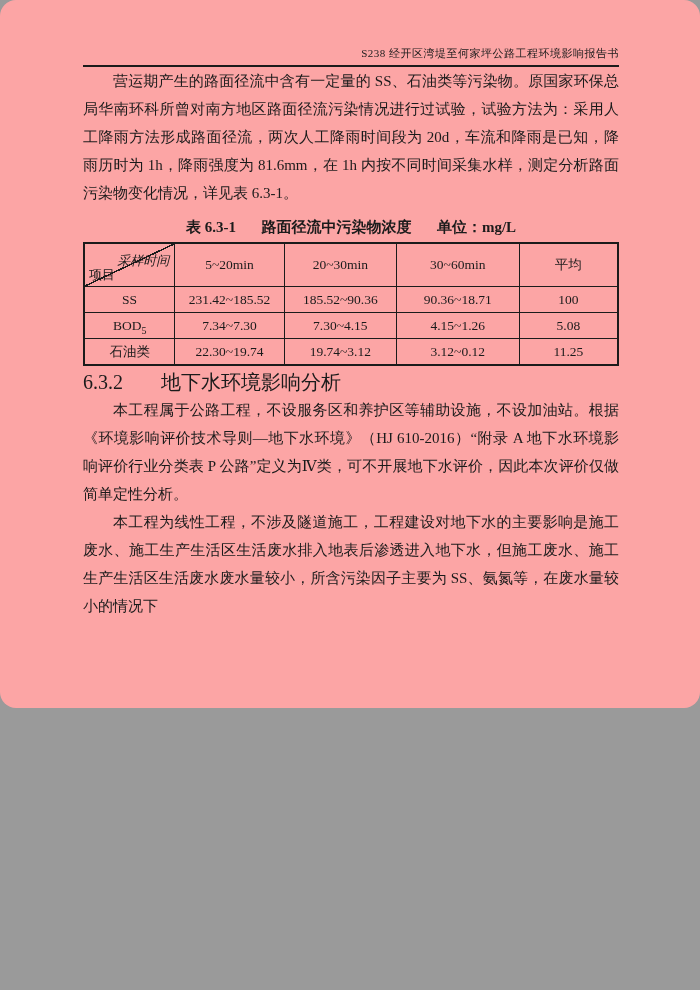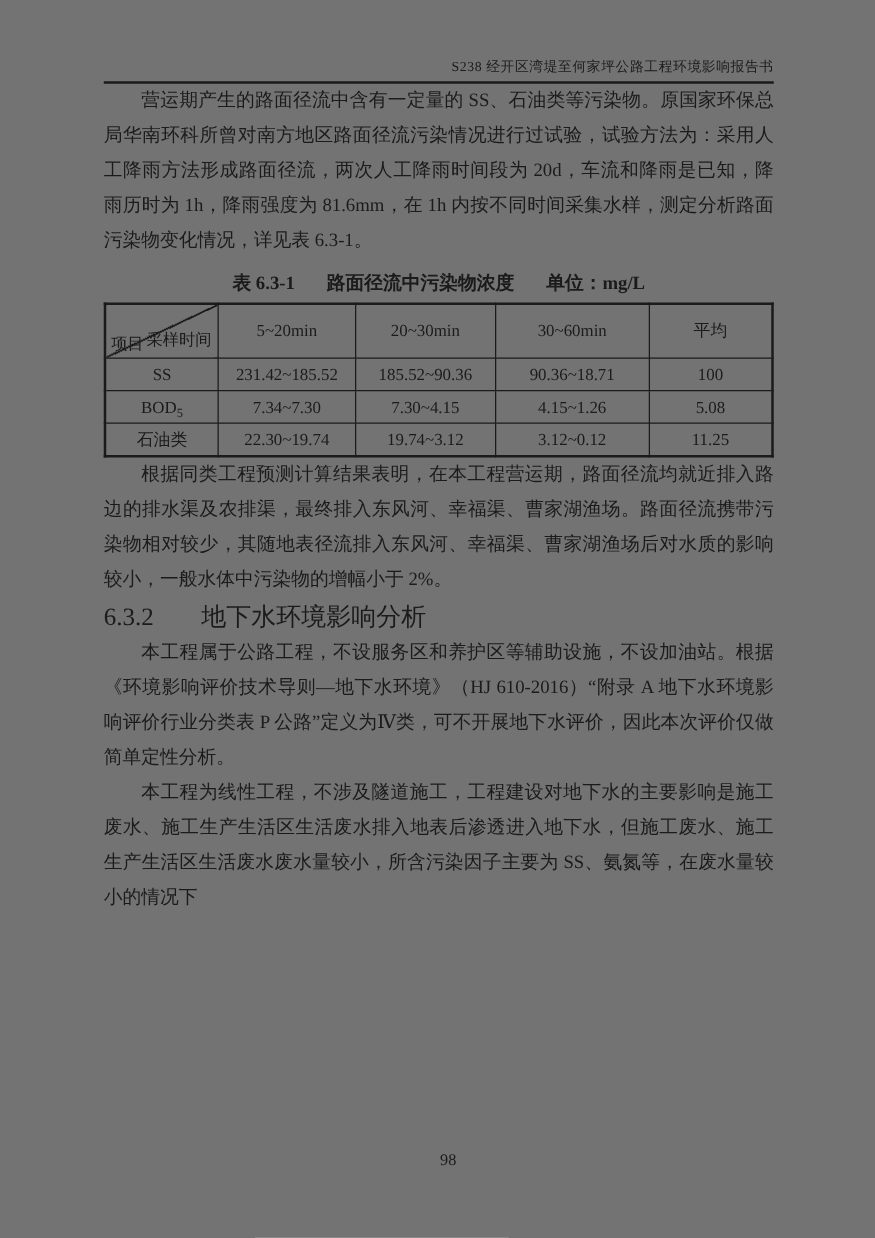--- a/index.html
+++ b/index.html
@@ -1,24 +1,25 @@
 <!DOCTYPE html>
 <html lang="zh"><head>
 <meta charset="utf-8">
 <style>
   html,body{margin:0;padding:0;background:#9a9a9a;}
   .page{
     position:relative;
-    width:700px;height:990px;
+    width:700px;height:708px;
     margin:0 auto;
-    background:#737373;
+    background:#fca5a5;
     color:#1b1b1b;
     font-family:"Liberation Serif","DejaVu Serif",serif;
     overflow:hidden;
     box-sizing:border-box;
+    border-radius:16px;
   }
   .content{
     position:absolute;
     left:83px;right:81px;top:46px;
   }
   .doc-header{
     text-align:right;
     font-size:11px;
     letter-spacing:.5px;
     padding-bottom:4px;
@@ -67,21 +68,21 @@
   .col-t3{width:23%;}
   .col-avg{width:18.5%;}
   .corner{
     position:relative;
     background:linear-gradient(to bottom right,
       transparent calc(50% - 0.75px),
       #1b1b1b calc(50% - 0.75px),
       #1b1b1b calc(50% + 0.75px),
       transparent calc(50% + 0.75px));
   }
-  .corner .c-top{position:absolute;top:19px;right:5px;font-size:13px;}
+  .corner .c-top{position:absolute;top:8px;right:5px;font-size:13px;font-style:italic;}
   .corner .c-bottom{position:absolute;bottom:2px;left:4px;font-size:13px;}
   sub.s5{font-size:10px;line-height:0;}
   .sect-heading{
     margin:2px 0 0 0;
     font-size:20px;
     line-height:28px;
     font-weight:normal;
   }
   .sect-heading .h-num{margin-right:1.9em;}
   .page-footer{
@@ -145,21 +146,20 @@
         <td><span>石油类</span><sub class="s5"></sub></td>
         <td>22.30~19.74</td>
         <td>19.74~3.12</td>
         <td>3.12~0.12</td>
         <td>11.25</td>
       </tr>
     </tbody>
       </table>
 
 
-    <p class="bodytext indent">根据同类工程预测计算结果表明，在本工程营运期，路面径流均就近排入路边的排水渠及农排渠，最终排入东风河、幸福渠、曹家湖渔场。路面径流携带污染物相对较少，其随地表径流排入东风河、幸福渠、曹家湖渔场后对水质的影响较小，一般水体中污染物的增幅小于 2%。</p>
 
 
     <h3 class="sect-heading">
       <span class="h-num">6.3.2</span><span>地下水环境影响分析</span>
     </h3>
 
     <p class="bodytext indent">本工程属于公路工程，不设服务区和养护区等辅助设施，不设加油站。根据《环境影响评价技术导则—地下水环境》（HJ 610-2016）“附录 A 地下水环境影响评价行业分类表 P 公路”定义为Ⅳ类，可不开展地下水评价，因此本次评价仅做简单定性分析。</p>
 
     <p class="bodytext indent">本工程为线性工程，不涉及隧道施工，工程建设对地下水的主要影响是施工废水、施工生产生活区生活废水排入地表后渗透进入地下水，但施工废水、施工生产生活区生活废水废水量较小，所含污染因子主要为 SS、氨氮等，在废水量较小的情况下</p>
 

